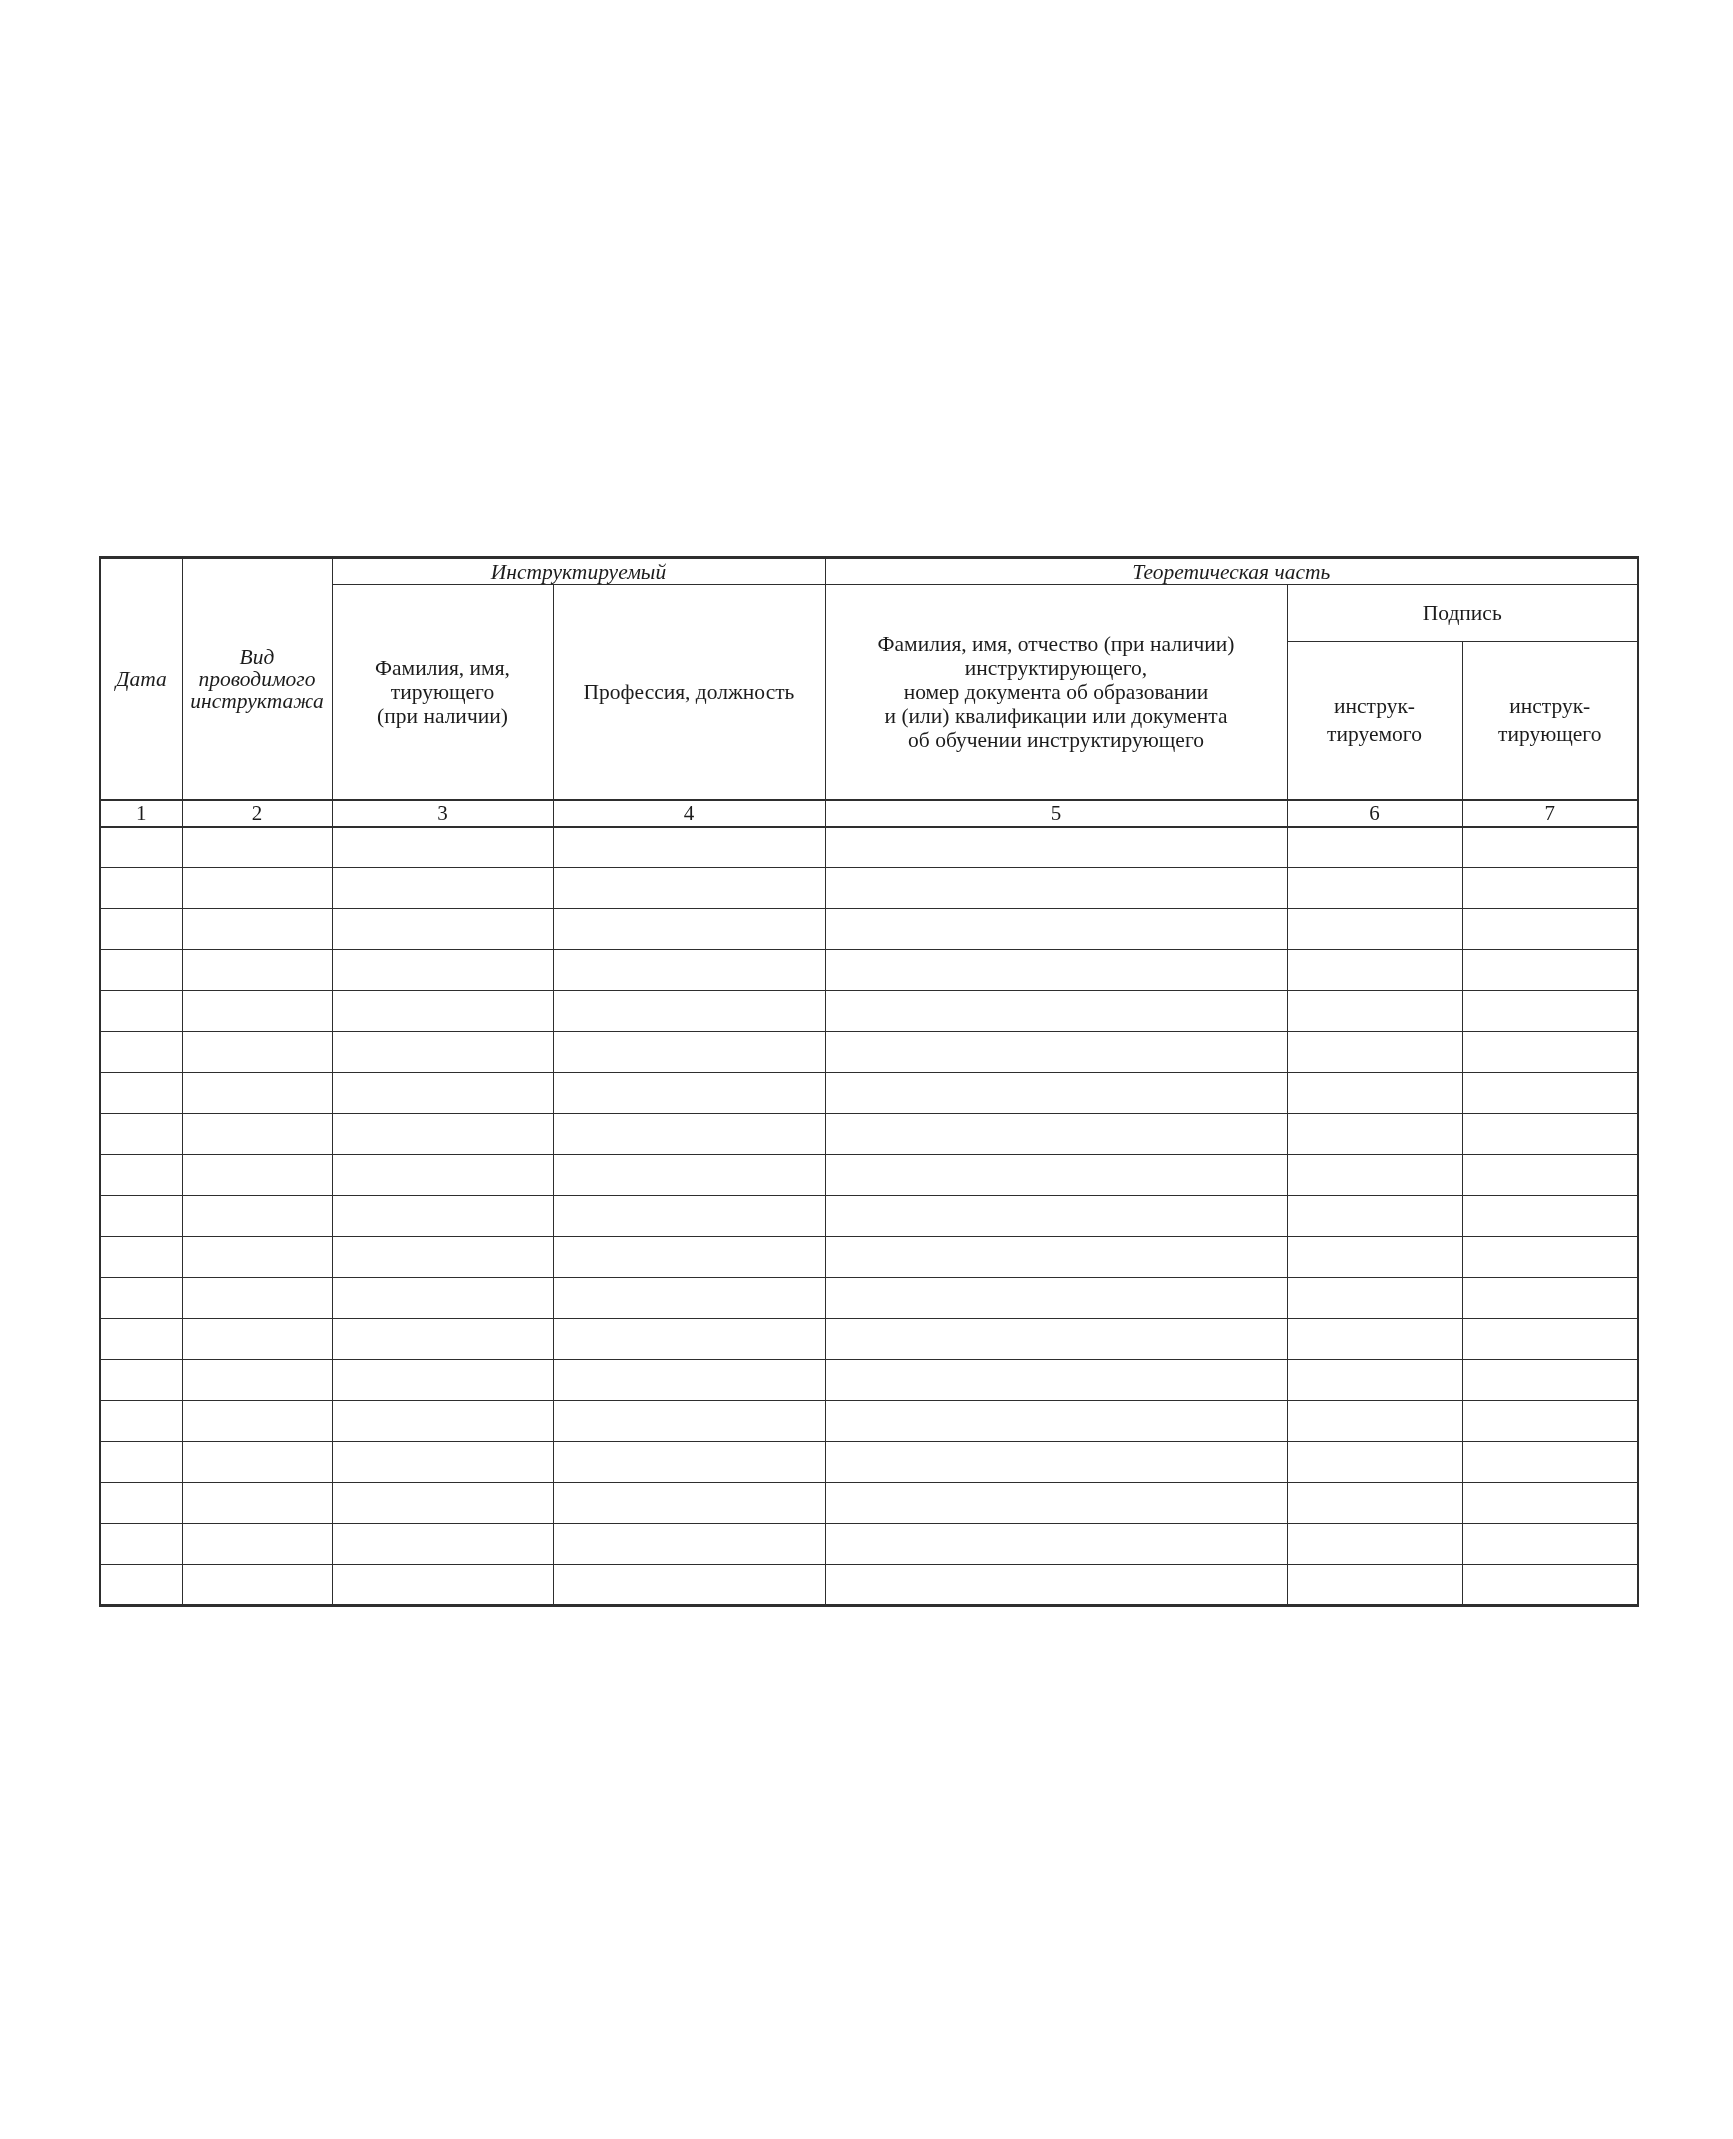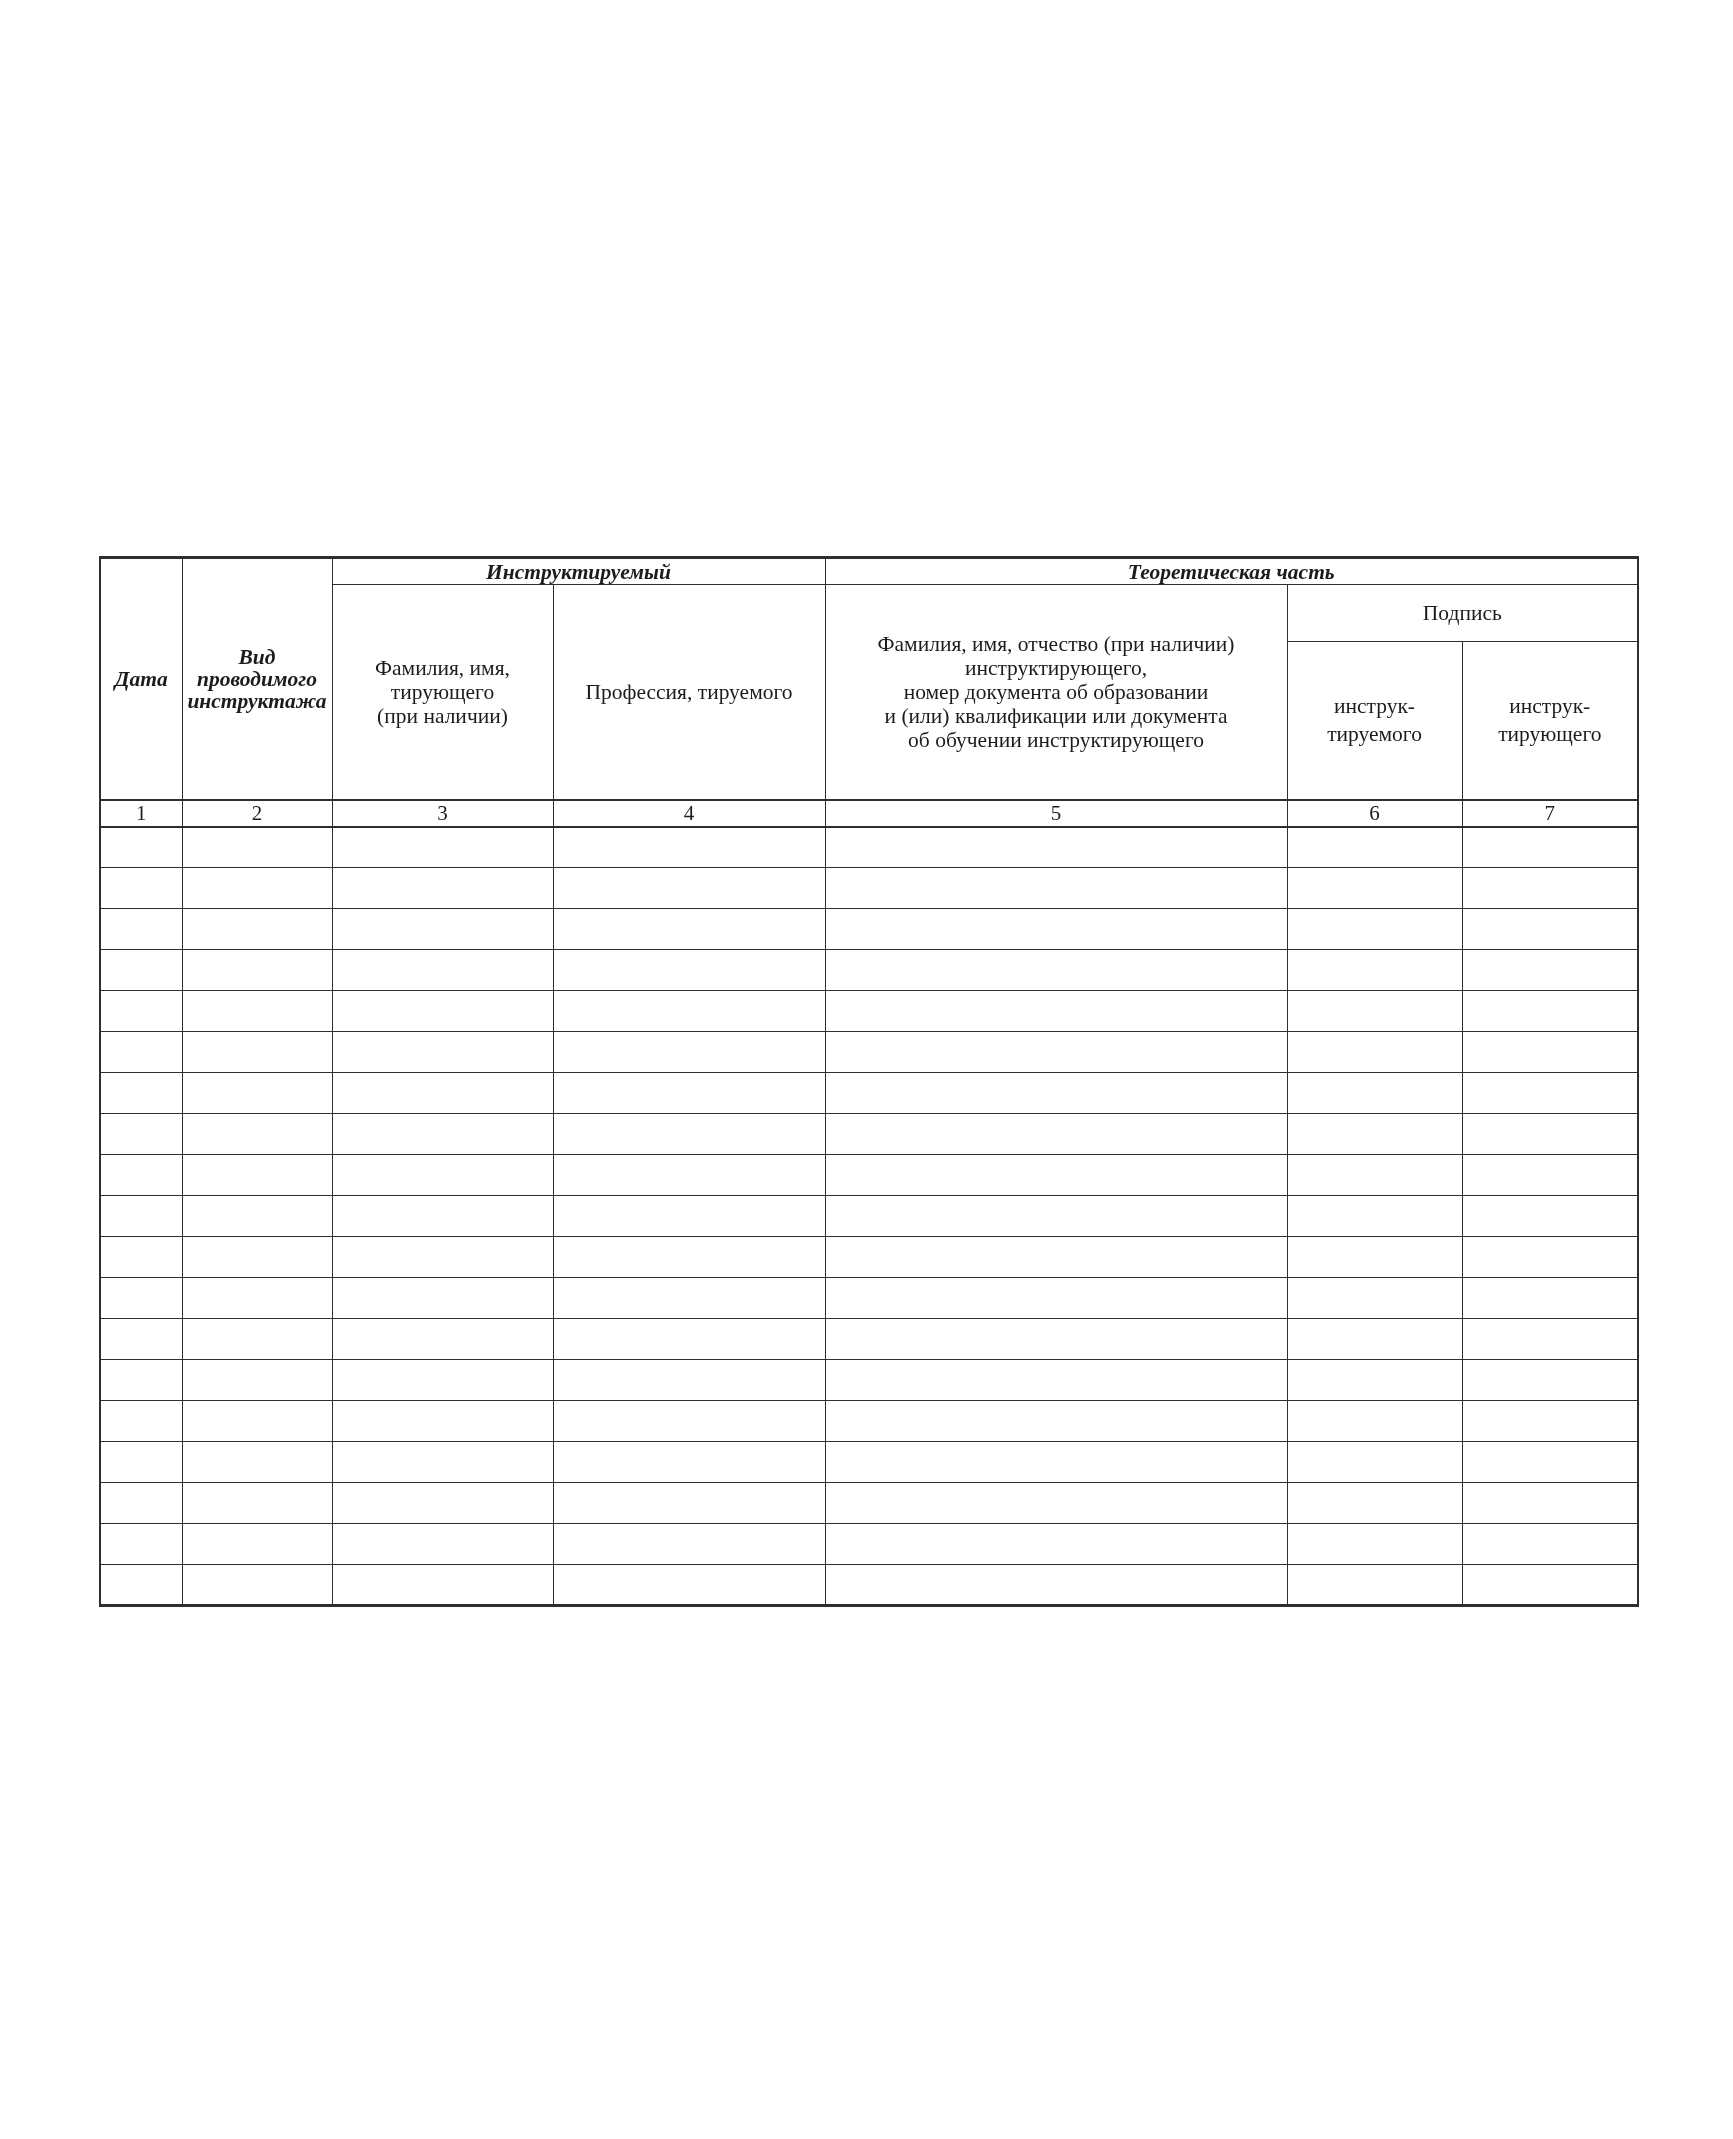--- a/index.html
+++ b/index.html
@@ -39,21 +39,21 @@
     text-align: center;
     font-weight: normal;
     font-size: 21.5px;
     line-height: 28px;
     white-space: pre-line;
     overflow: hidden;
   }
   tr.group-row { height: 27px; }
   tr.group-row th {
     font-style: italic;
-    font-weight: bold;
+    font-weight: normal;
     line-height: 22px;
     padding: 0;
   }
   tr.sign-row { height: 27.4px; }
   tr.sign-row th { line-height: 24px; padding: 16px; }
   tr.head-row { height: 158px; }
   th.col5-head { font-size: 21px; line-height: 27.4px; }
   tr.num-row { height: 27.4px; }
   tr.num-row td {
     font-size: 21px;
@@ -85,21 +85,21 @@
         <th rowspan="3">Вид
 проводимого
 инструктажа</th>
         <th colspan="2">Инструктируемый</th>
         <th colspan="3">Теоретическая часть</th>
       </tr>
       <tr class="sign-row">
         <th rowspan="2">Фамилия, имя,
 тирующего
 (при наличии)</th>
-        <th rowspan="2">Профессия, тируемого</th>
+        <th rowspan="2">Профессия, должность</th>
         <th rowspan="2" class="col5-head">Фамилия, имя, отчество (при наличии)
 инструктирующего,
 номер документа об образовании
 и (или) квалификации или документа
 об обучении инструктирующего</th>
         <th colspan="2">Подпись</th>
       </tr>
       <tr class="head-row">
         <th>инструк-
 тируемого</th>

